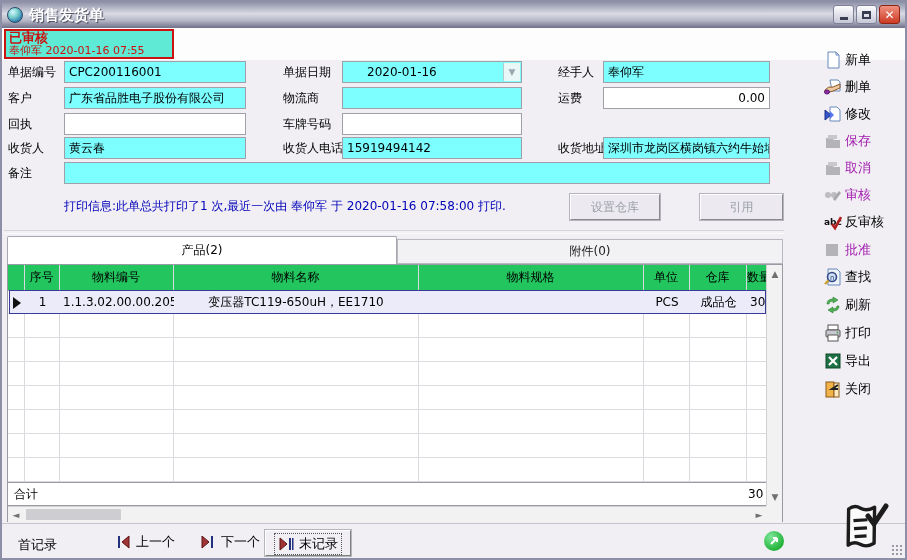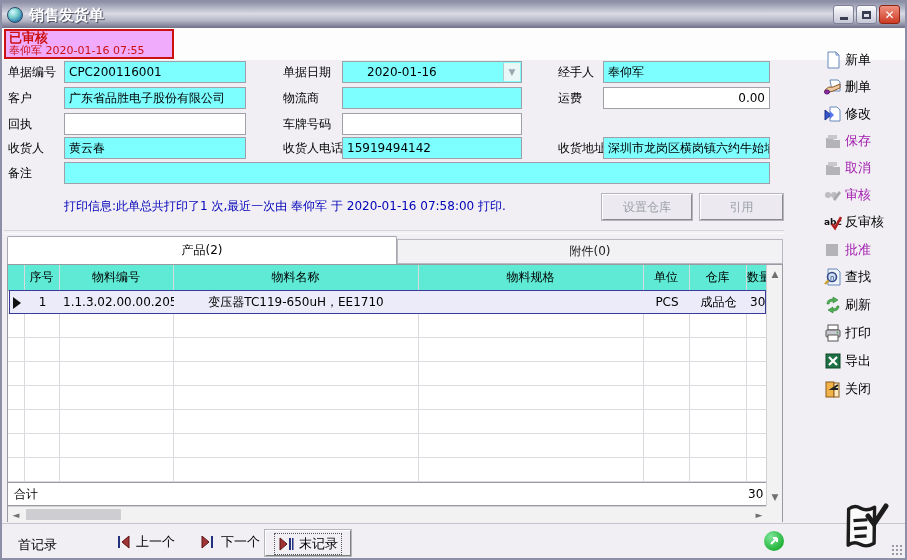--- a/index.html
+++ b/index.html
@@ -16,21 +16,21 @@
   .winbtns{position:absolute;right:5px;top:3px;display:flex;gap:2px;}
   .wbtn{width:21px;height:19px;border:1px solid #7e8098;border-radius:3px;box-sizing:border-box;
     background:linear-gradient(to bottom,#fdfdff,#c6c7d6);display:flex;align-items:center;justify-content:center;
     font-size:10px;color:#3a3c52;font-weight:bold;line-height:1;}
   .wbtn.close{background:linear-gradient(to bottom,#ef9180,#cc3a23);border-color:#8f2313;color:#fff;font-size:12px;}
   .wbtn.min span{display:block;width:8px;height:3px;background:#3a3c52;margin-top:8px;}
   .wbtn.max span{display:block;width:9px;height:8px;border:2px solid #3a3c52;border-top-width:3px;box-sizing:border-box;}
   
   .topstrip{position:absolute;left:0;top:26px;right:0;height:32px;background:#fdfdfd;}
   .stamp{position:absolute;left:2px;top:27px;width:170px;height:30px;border:2px solid #cc1111;
-    background:#f0abfc;box-sizing:border-box;padding:0 3px;overflow:hidden;}
+    background:#5eead4;box-sizing:border-box;padding:0 3px;overflow:hidden;}
   .stamp .l1{color:#cc1111;font-weight:bold;font-size:13px;line-height:14px;}
   .stamp .l2{color:#cc1111;font-size:11px;line-height:12px;}
   
   .flabel{position:absolute;height:22px;line-height:22px;font-size:12px;white-space:nowrap;}
   .ffield{position:absolute;height:22px;line-height:20px;border:1px solid #a0a0a8;background:#fff;
     box-sizing:border-box;padding:0 4px;font-size:12px;white-space:nowrap;overflow:hidden;}
   .ffield.cyan{background:#7dffff;}
   .ffield.num{text-align:right;}
   .combo-arrow{position:absolute;right:1px;top:1px;bottom:1px;width:16px;background:#e9f7f7;
     border-left:1px solid #b8c8c8;color:#9aa8b0;font-size:9px;display:flex;align-items:center;justify-content:center;}
@@ -39,21 +39,21 @@
     border-right-color:#8a8a8a;border-bottom-color:#8a8a8a;box-shadow:0 0 0 1px #b5b5bd;
     color:#9aa0a6;font-size:12px;text-align:center;line-height:24px;box-sizing:border-box;}
   .groove{position:absolute;left:2px;top:228px;width:780px;height:2px;border-top:1px solid #d6d4da;border-bottom:1px solid #fbfbfd;}
   
   .tab{position:absolute;top:234px;height:28px;box-sizing:border-box;text-align:center;line-height:26px;font-size:12px;}
   .tab.active{background:#fff;border:1px solid #a8a8b0;border-bottom:none;z-index:2;border-radius:2px 2px 0 0;}
   .tab.inactive{background:#f2f1f4;border:1px solid #b8b8c0;top:237px;height:25px;line-height:23px;color:#222;}
   
   .grid{position:absolute;left:5px;top:262px;width:776px;height:258px;background:#fff;
     border:1px solid #9a9aa2;box-sizing:border-box;}
-  .ghead{position:absolute;left:0;top:0;right:0;height:25px;background:#5eead4;border-bottom:1px solid #a8a8a8;}
+  .ghead{position:absolute;left:0;top:0;right:0;height:25px;background:#22c55e;border-bottom:1px solid #a8a8a8;}
   .ghead .hcell{position:absolute;top:0;height:24px;line-height:24px;text-align:center;font-size:12px;
     overflow:hidden;white-space:nowrap;}
   .vline{position:absolute;top:0;bottom:16px;width:1px;background:#d9d9de;}
   .gbody{position:absolute;left:0;top:25px;width:759px;height:216px;
     background:repeating-linear-gradient(to bottom,transparent 0 23px,#dcdce0 23px 24px);}
   .row1{position:absolute;left:1px;top:0;width:757px;height:24px;background:#ebebfa;
     border:1px solid #3a3a9a;box-sizing:border-box;}
   .rowptr{position:absolute;left:3px;top:6px;width:0;height:0;border-left:8px solid #111;
     border-top:6px solid transparent;border-bottom:6px solid transparent;}
   .cell{position:absolute;top:0;height:22px;line-height:22px;font-size:12px;white-space:nowrap;overflow:hidden;}
@@ -136,21 +136,21 @@
   <div class="ffield cyan" style="left:62px;top:135px;width:182px;">黄云春</div>
   <div class="flabel" style="left:281px;top:135px;">收货人电话</div>
   <div class="ffield cyan" style="left:340px;top:135px;width:180px;">15919494142</div>
   <div class="flabel" style="left:556px;top:135px;">收货地址</div>
   <div class="ffield cyan" style="left:601px;top:135px;width:167px;">深圳市龙岗区横岗镇六约牛始埔</div>
 
   <div class="flabel" style="left:6px;top:160px;">备注</div>
   <div class="ffield cyan" style="left:62px;top:160px;width:706px;"></div>
 
   <div class="printline">打印信息:此单总共打印了1 次,最近一次由 奉仰军 于 2020-01-16 07:58:00  打印.</div>
-  <div class="formbtn" style="left:600px;top:192px;width:90px;">设置仓库</div>
+  <div class="formbtn" style="left:568px;top:192px;width:90px;">设置仓库</div>
   <div class="formbtn" style="left:698px;top:192px;width:83px;">引用</div>
   <div class="groove"></div>
 
   <div class="tab active" style="left:5px;width:390px;">产品(2)</div>
   <div class="tab inactive" style="left:395px;width:386px;">附件(0)</div>
 
   <div class="grid">
 
     <div class="ghead">
       <div class="hcell" style="left:16px;width:35px;">序号</div>

